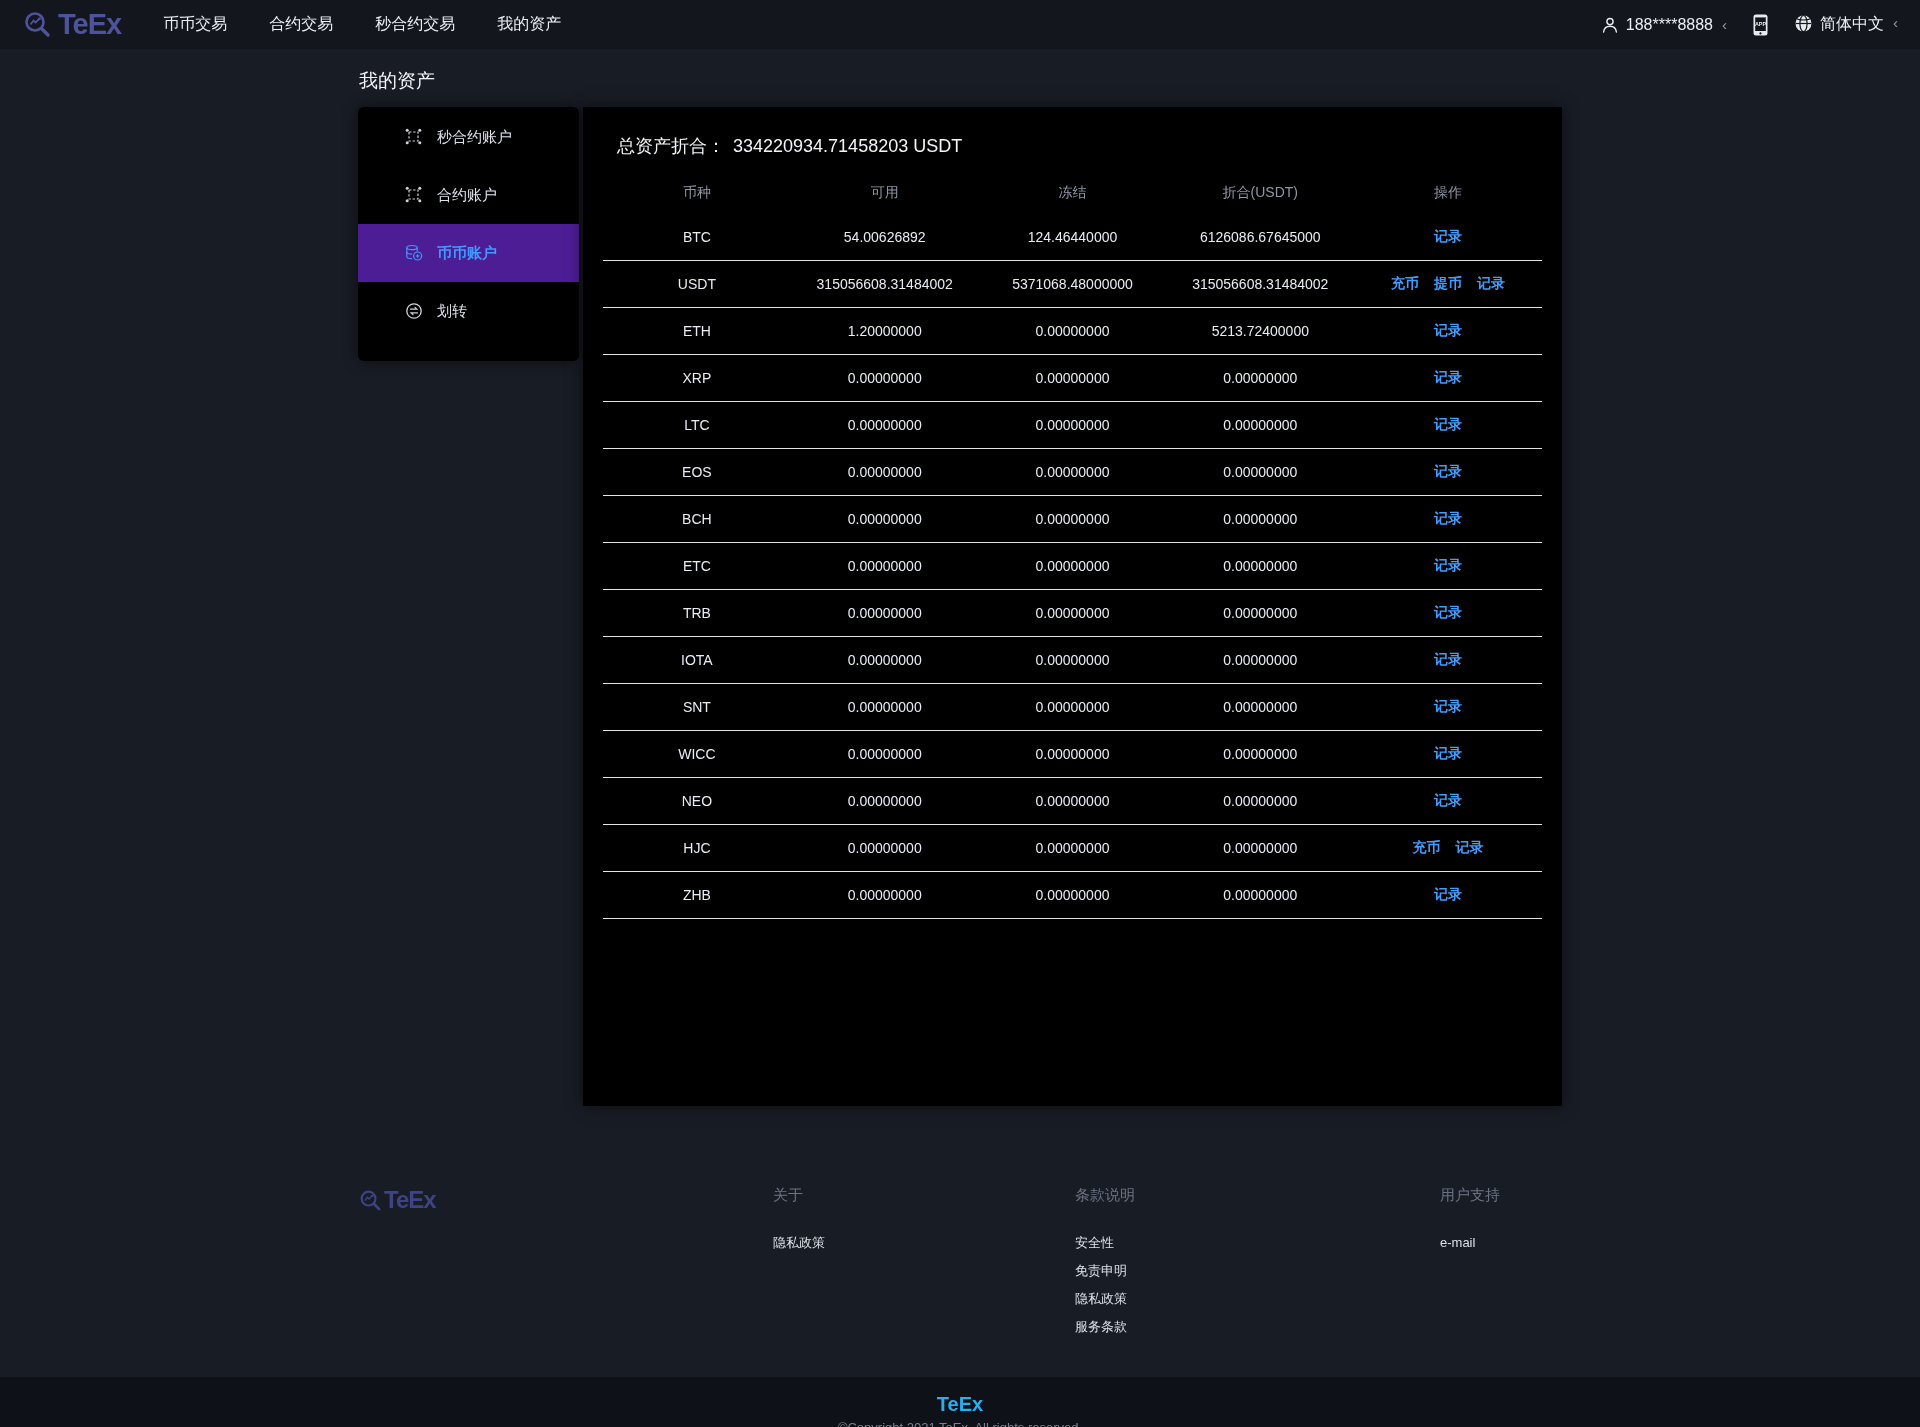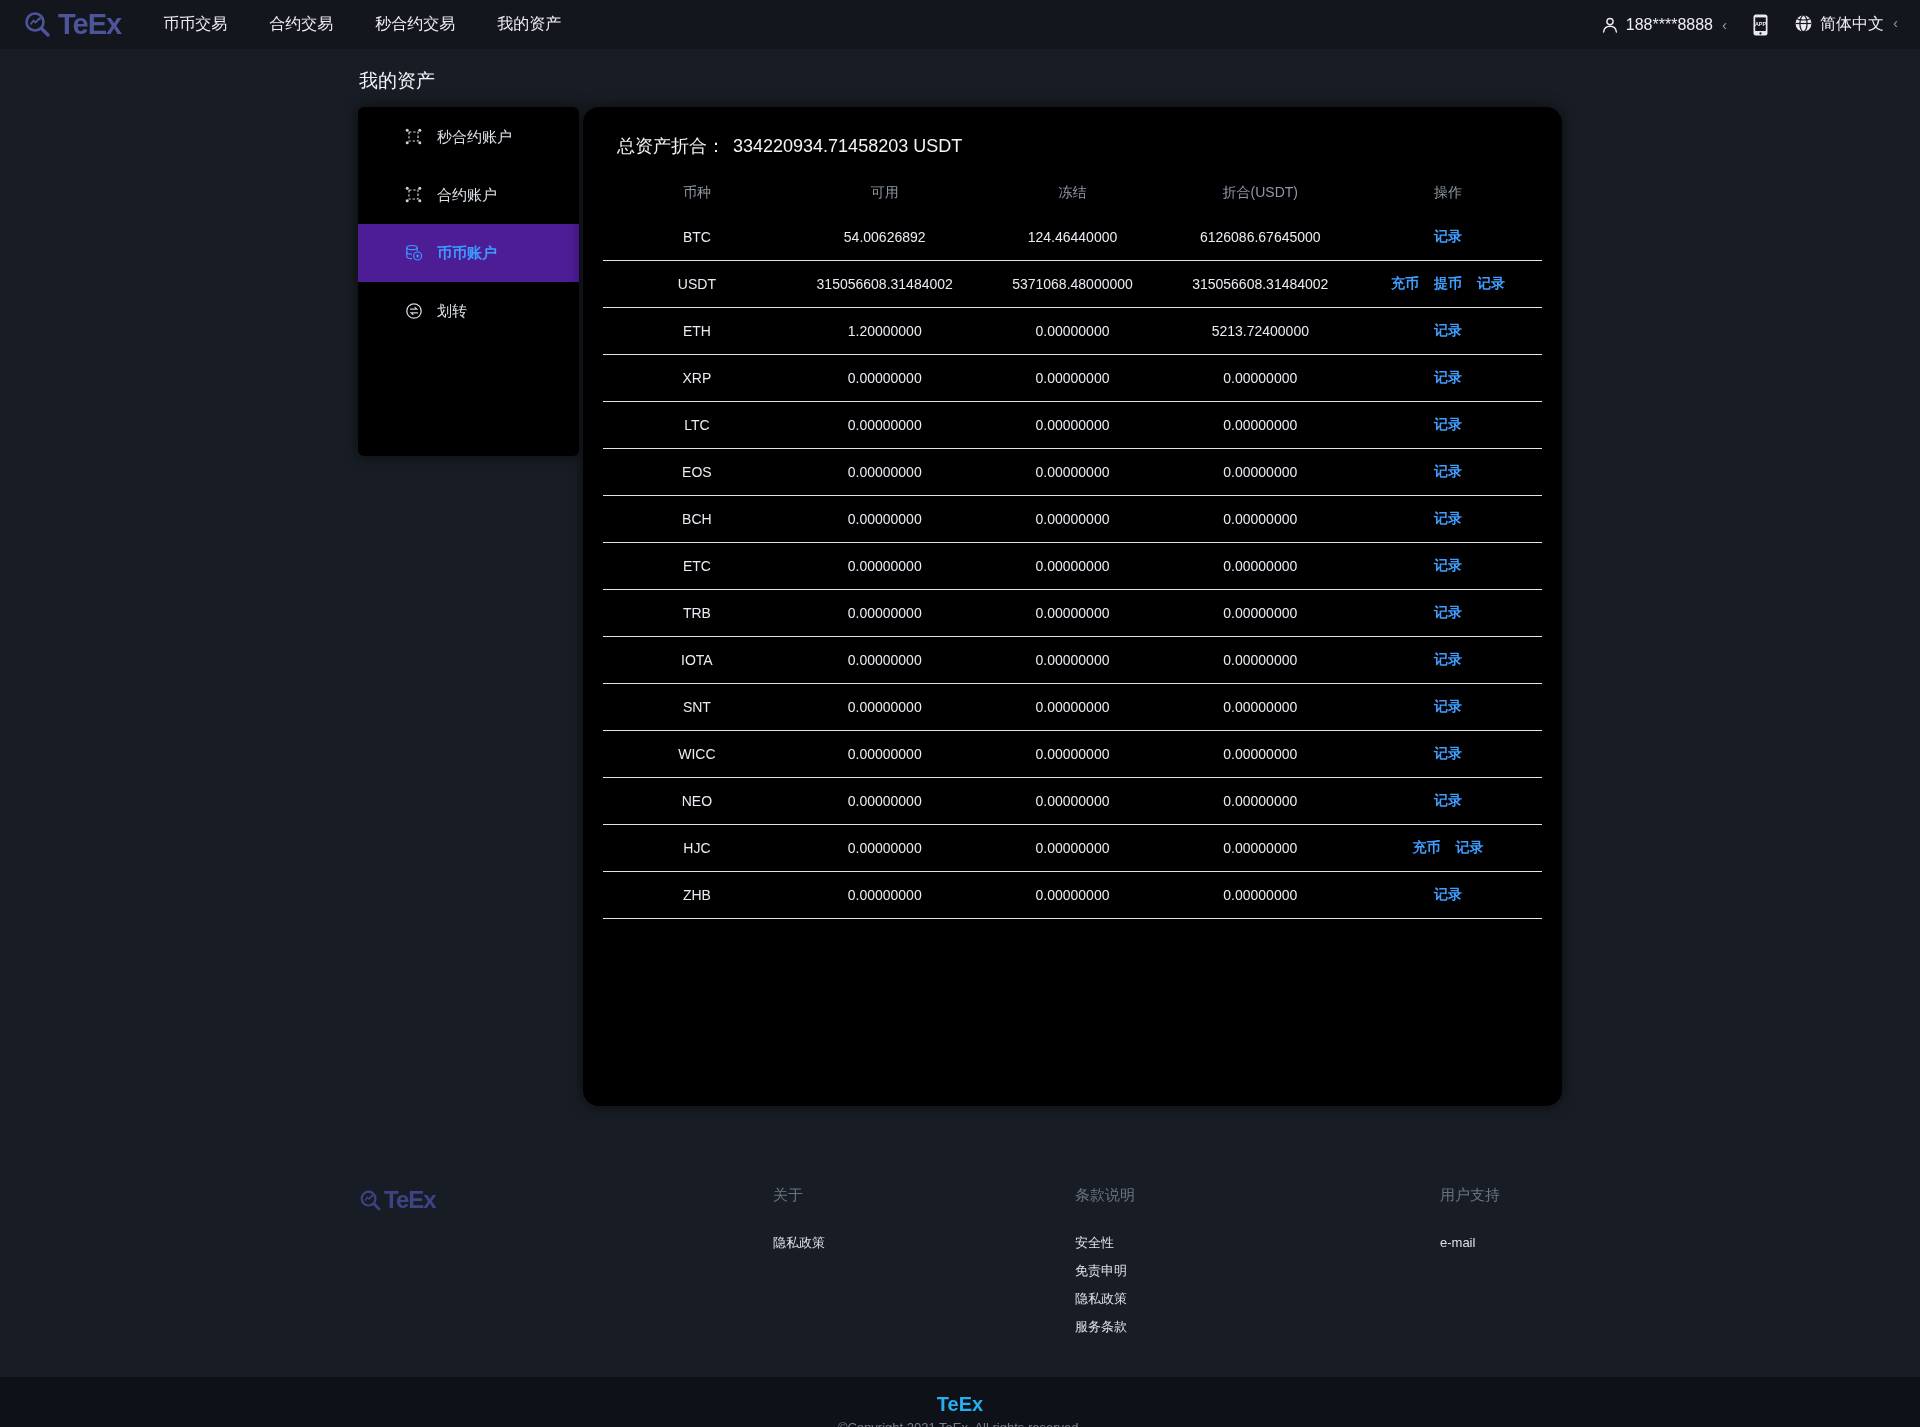--- a/index.html
+++ b/index.html
@@ -22,33 +22,33 @@
   .nav-item { font-size:16px; color:#eceef2; cursor:pointer; }
   .nav-right { margin-left:auto; display:flex; align-items:center; gap:24px; }
   .nav-user, .nav-lang { display:flex; align-items:flex-start; gap:7px; font-size:16px; color:#eceef2; cursor:pointer; }
   .chev { color:#959ca9; font-size:15px; margin-left:2px; }
   .app-btn { display:flex; align-items:center; cursor:pointer; }
   
   .content { width:1204px; margin:0 auto; }
   .page-title { font-size:19px; color:#f2f4f7; margin:19px 0 13px 1px; }
   .layout { display:flex; gap:4px; align-items:flex-start; }
   .sidebar {
-    width:221px; height:349px; background:#000;
+    width:221px; height:254px; background:#000;
     border-radius:6px; box-shadow:0 0 14px rgba(0,0,0,.55);
     padding-top:1px; overflow:hidden;
   }
   .side-item {
     height:58px; display:flex; align-items:center;
     padding-left:47px; gap:14px; font-size:15px; color:#dde1e8; cursor:pointer;
   }
   .side-item .icn { width:18px; height:18px; display:flex; }
   .side-item.active { background:#4c1d95; color:#3d9aff;font-weight:bold; }
   .panel {
     flex:1; min-height:999px; background:#000;
-    border-radius:16px; box-shadow:0 0 14px rgba(0,0,0,.55);
+    border-radius:0; box-shadow:0 0 14px rgba(0,0,0,.55);
     padding:20px 20px 30px;
   }
   .total-line { margin:7px 0 14px 14px; font-size:18px; color:#f2f4f7; }
   .total-line .tval { margin-left:8px; }
   
   .asset-table { margin:0 0 0 0; }
   .t-head, .t-row { display:grid; grid-template-columns:repeat(5,1fr); align-items:center; }
   .t-head { height:42px; color:#8f97a6; font-size:14px; }
   .t-head > div { text-align:center; }
   .t-row { height:47px; border-bottom:1px solid #e5e5e5; font-size:14px; color:#e9ecf2; }

